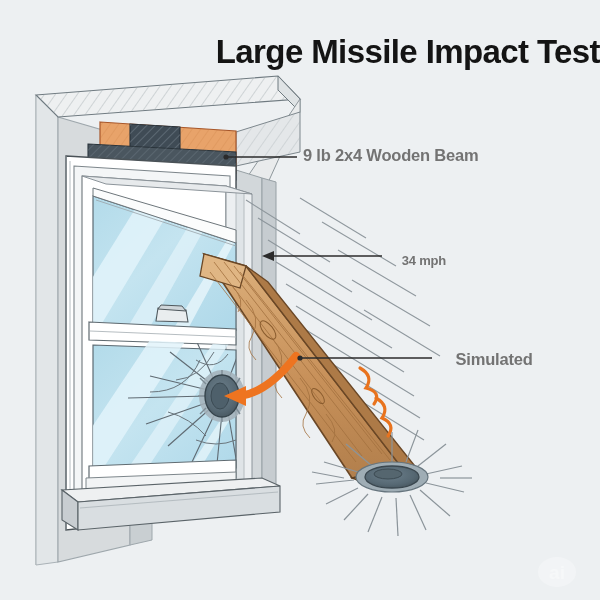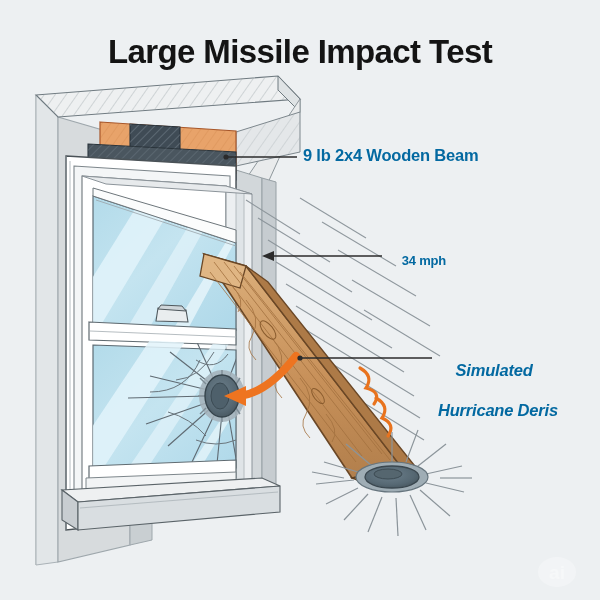--- a/index.html
+++ b/index.html
@@ -6,40 +6,40 @@
   body{
     width:600px;height:600px;overflow:hidden;
     background:#eceff1;
     font-family:"Liberation Sans","DejaVu Sans",sans-serif;
   }
   #stage{position:relative;width:600px;height:600px;background:#edf0f2;}
   #art{position:absolute;top:0;left:0;}
 
   .lbl{
     position:absolute;
-    color:#0369a1;
+    color:#737373;
     font-weight:bold;
     font-family:"Liberation Sans","DejaVu Sans",sans-serif;
     white-space:pre;
     line-height:1.22;
     letter-spacing:-0.2px;
   }
   #title{
     position:absolute;
     left:0;right:0;top:33px;
-    text-align:center;
+    text-align:right;
     font-size:33px;
     font-weight:bold;
     color:#141414;
     letter-spacing:-0.6px;
     font-family:"Liberation Sans","DejaVu Sans",sans-serif;
   }
   #lbl-beam{left:303px;top:145px;font-size:16.5px;}
   #lbl-speed{left:388px;top:237px;font-size:13px;}
-  #lbl-debris{left:438px;top:340px;font-size:16.5px;font-style:italic;}
+  #lbl-debris{left:438px;top:329px;font-size:16.5px;}
   .lbl .l2{display:block;}
 </style>
 </head>
 <body>
 
 <div id="stage">
 
   <svg id="art" width="600" height="600" viewBox="0 0 600 600">
     <defs>
       <pattern id="hatchTop" width="9" height="9" patternUnits="userSpaceOnUse" patternTransform="rotate(35)">
@@ -318,16 +318,15 @@
   <div id="title">Large Missile Impact Test</div>
 
   <div class="lbl" id="lbl-beam">9 lb 2x4 Wooden Beam</div>
 
   <div class="lbl" id="lbl-speed">
     <span>34 mph</span>
   </div>
 
   <div class="lbl" id="lbl-debris">
     <span>Simulated</span>
-    <span class="l2">Hurricane Deris</span>
   </div>
 
 </div>
 
 </body></html>

